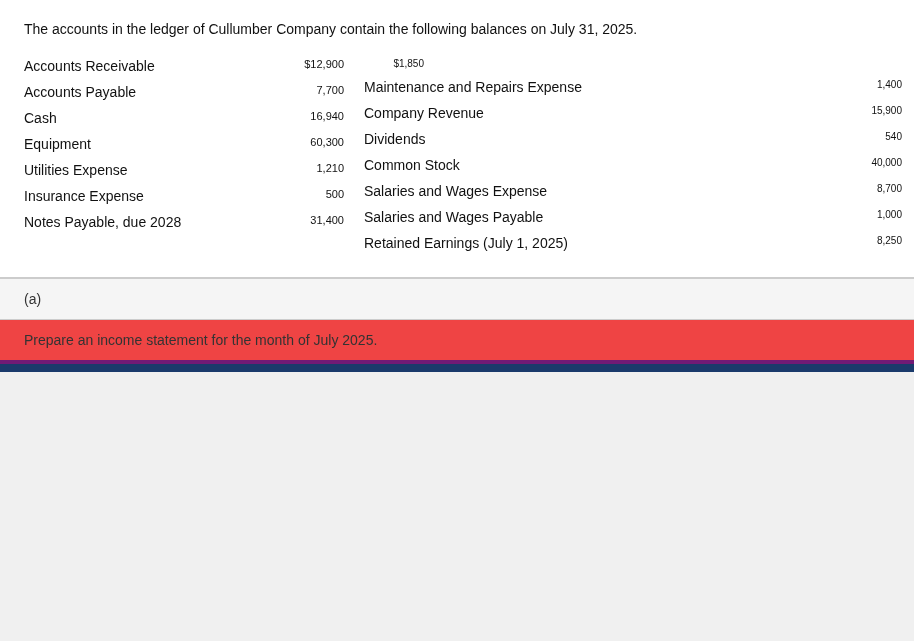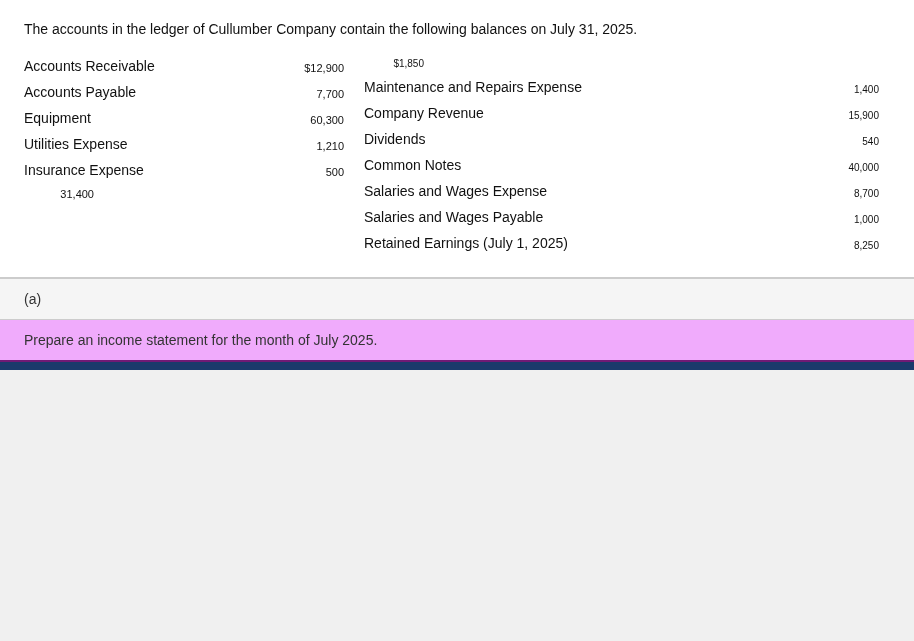--- a/index.html
+++ b/index.html
@@ -11,21 +11,21 @@
     body {
       font-family: Arial, sans-serif;
       font-size: 14px;
       background-color: #f0f0f0;
       width: 914px;
       min-height: 641px;
     }
 
     .main-container {
       background-color: #ffffff;
-      padding: 20px 35px 16px 24px;
+      padding: 20px 12px 16px 24px;
       border-bottom: 1px solid #ccc;
     }
 
     .header-text {
       font-size: 14px;
       color: #111;
       margin-bottom: 18px;
       line-height: 1.4;
     }
 
@@ -41,21 +41,21 @@
       flex-shrink: 0;
     }
 
     .right-section {
       flex: 1;
     }
 
     .account-row {
       display: flex;
       flex-direction: row;
-      align-items: flex-end;
+      align-items: flex-start;
       margin-bottom: 10px;
     }
 
     .account-name {
       flex: 1;
       color: #111;
       font-size: 14px;
     }
 
     .account-value {
@@ -92,23 +92,23 @@
       border-bottom: 1px solid #ccc;
     }
 
     .part-label {
       font-size: 14px;
       color: #333;
       font-weight: normal;
     }
 
     .instruction-section {
-      background-color: #f0abfc;
+      background-color: #ef4444;
       padding: 12px 24px;
-      border-bottom: 2px solid #701a75;
+      border-bottom: 4px solid #701a75;
     }
 
     .instruction-text {
       font-size: 14px;
       color: #333;
     }
 
     .bottom-bar {
       background-color: #1a3a6b;
       height: 8px;
@@ -125,32 +125,37 @@
 
     <div class="account-row">
           <span class="account-name">Accounts Receivable</span>
           <span class="account-value">$12,900</span>
         </div>
         <div class="account-row">
           <span class="account-name">Accounts Payable</span>
           <span class="account-value">7,700</span>
         </div>
         <div class="account-row">
+          <span class="account-name">Cash</span>
+          <span class="account-value">16,940</span>
+        </div>
+        <div class="account-row">
           <span class="account-name">Equipment</span>
           <span class="account-value">60,300</span>
         </div>
         <div class="account-row">
           <span class="account-name">Utilities Expense</span>
           <span class="account-value">1,210</span>
         </div>
         <div class="account-row">
           <span class="account-name">Insurance Expense</span>
           <span class="account-value">500</span>
         </div>
         <div class="account-row">
+          <span class="account-name">Notes Payable, due 2028</span>
           <span class="account-value">31,400</span>
         </div>
       </div>
     <div class="right-section">
 
     <div class="account-row">
           <span class="right-account-value">$1,850</span>
         </div>
         <div class="account-row">
           <span class="right-account-name">Maintenance and Repairs Expense</span>
@@ -158,21 +163,21 @@
         </div>
         <div class="account-row">
           <span class="right-account-name">Company Revenue</span>
           <span class="right-account-value">15,900</span>
         </div>
         <div class="account-row">
           <span class="right-account-name">Dividends</span>
           <span class="right-account-value">540</span>
         </div>
         <div class="account-row">
-          <span class="right-account-name">Common Notes</span>
+          <span class="right-account-name">Common Stock</span>
           <span class="right-account-value">40,000</span>
         </div>
         <div class="account-row">
           <span class="right-account-name">Salaries and Wages Expense</span>
           <span class="right-account-value">8,700</span>
         </div>
         <div class="account-row">
           <span class="right-account-name">Salaries and Wages Payable</span>
           <span class="right-account-value">1,000</span>
         </div>

